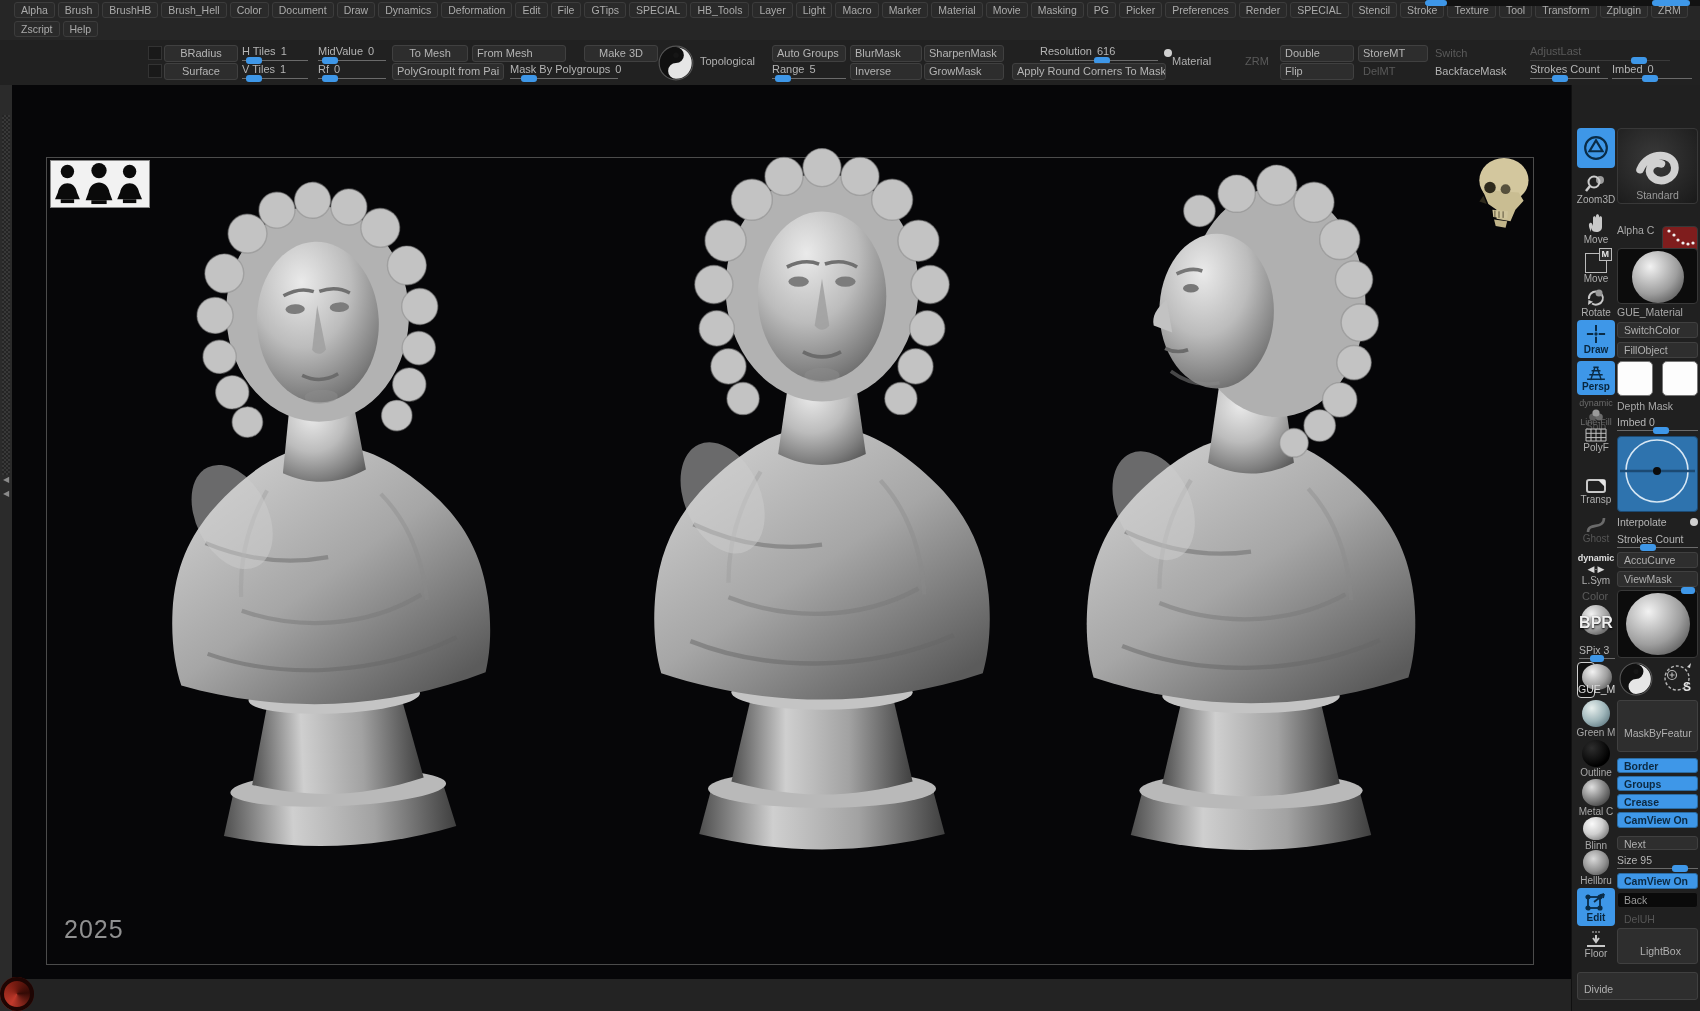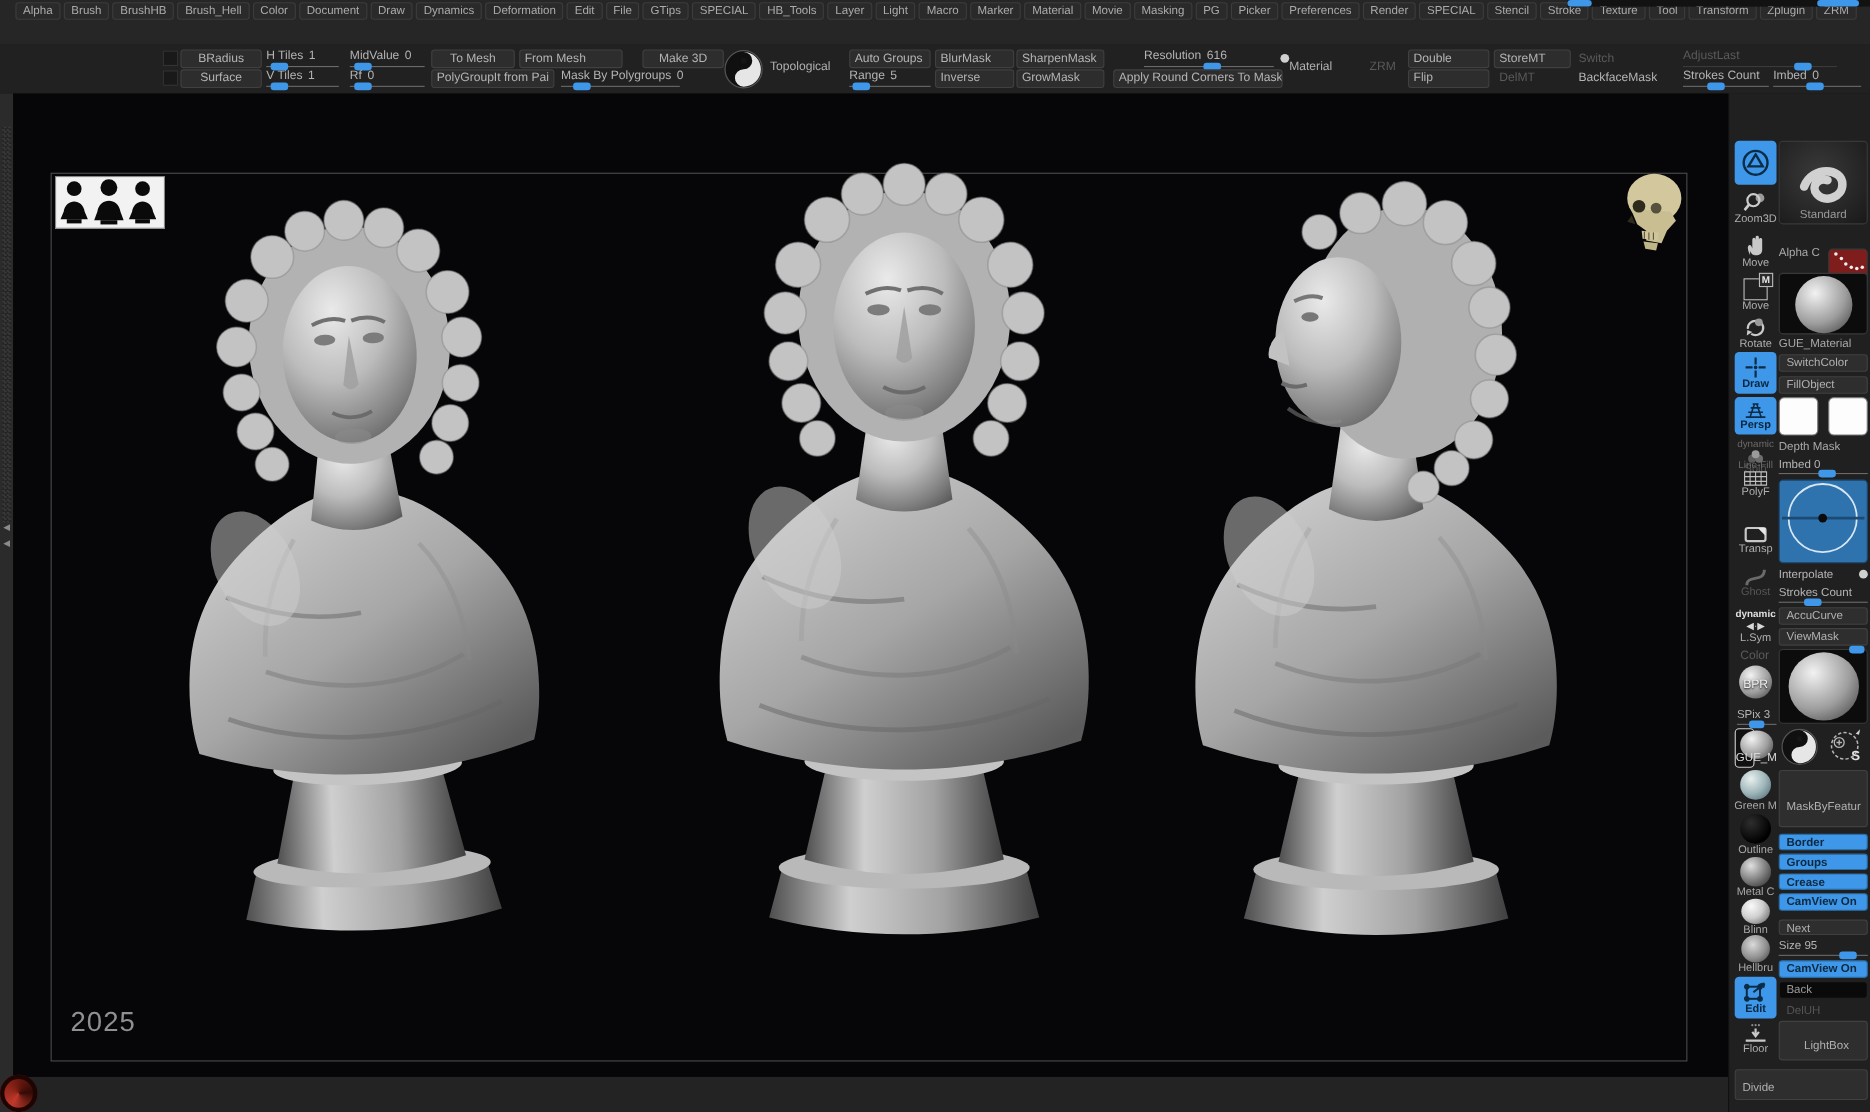--- a/index.html
+++ b/index.html
@@ -105,20 +105,24 @@
         <button class="menu-item">Render</button>
         <button class="menu-item">SPECIAL</button>
         <button class="menu-item">Stencil</button>
         <button class="menu-item">Stroke</button>
         <button class="menu-item">Texture</button>
         <button class="menu-item">Tool</button>
         <button class="menu-item">Transform</button>
         <button class="menu-item">Zplugin</button>
         <button class="menu-item">ZRM</button>
       </div>
+    <div class="menurow">
+        <button class="menu-item">Zscript</button>
+        <button class="menu-item">Help</button>
+      </div>
     <div class="top-scroll">
       <span class="pill" style="left:0;width:22px"></span>
       <span class="pill" style="left:227px;width:38px"></span>
     </div>
   </div>
 
   <div class="shelf">
     <span class="mini-sq" style="left:148px;top:6px"></span>
     <span class="mini-sq" style="left:148px;top:24px"></span>
 
@@ -425,21 +429,21 @@
     <div class="acell" style="top:466px;height:36px">
       <span class="tag bright">dynamic</span>
       <span style="font-size:9px;color:#d8d8d8">
         <span>◀</span>·<span>▶</span>
       </span>
       <span>L.Sym</span>
     </div>
     <span class="blabel" style="left:10px;top:505px;color:#5a5a5a;font-size:11px">Color</span>
     <div class="acell" style="top:518px;height:38px">
       <span class="sphere" style="position:absolute;width:30px;height:30px;top:2px"></span>
-      <span style="position:relative;font-weight:normal;font-size:11px;color:#f0f0f0;text-shadow:0 1px 2px #000">BPR</span>
+      <span style="position:relative;font-weight:bold;font-size:16px;color:#f0f0f0;text-shadow:0 1px 2px #000">BPR</span>
     </div>
     <div class="bslider" style="left:7px;top:559px;width:36px">
       <span>SPix</span> <span>3</span>
       <span class="knob" style="left:30%;width:14px"></span>
     </div>
     <div class="thumb" style="left:5px;top:577px;width:18px;height:36px;border-color:#cfcfcf">
       <span class="sphere" style="position:absolute;left:4px;top:1px;width:30px;height:26px"></span>
       <span class="cap" style="color:#d8d8d8">GUE_M</span>
     </div>
     <div class="acell" style="top:615px;height:38px">

